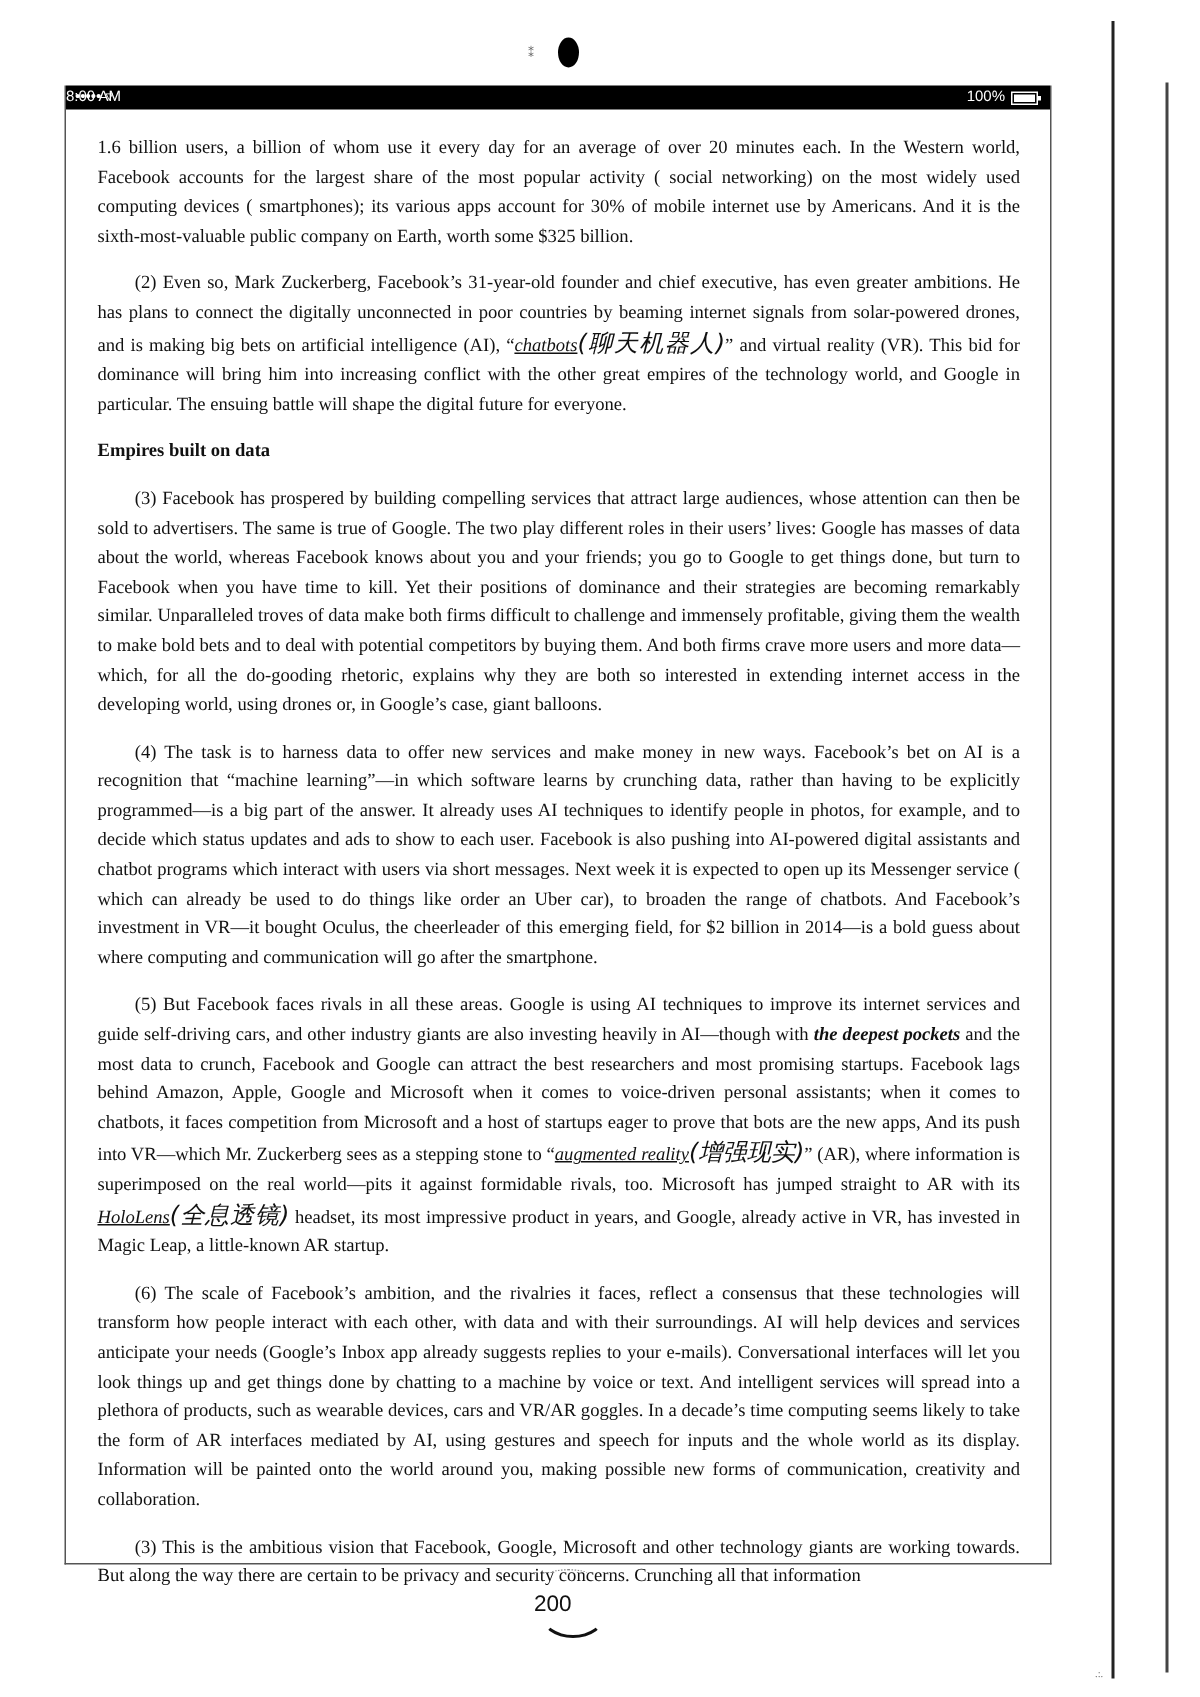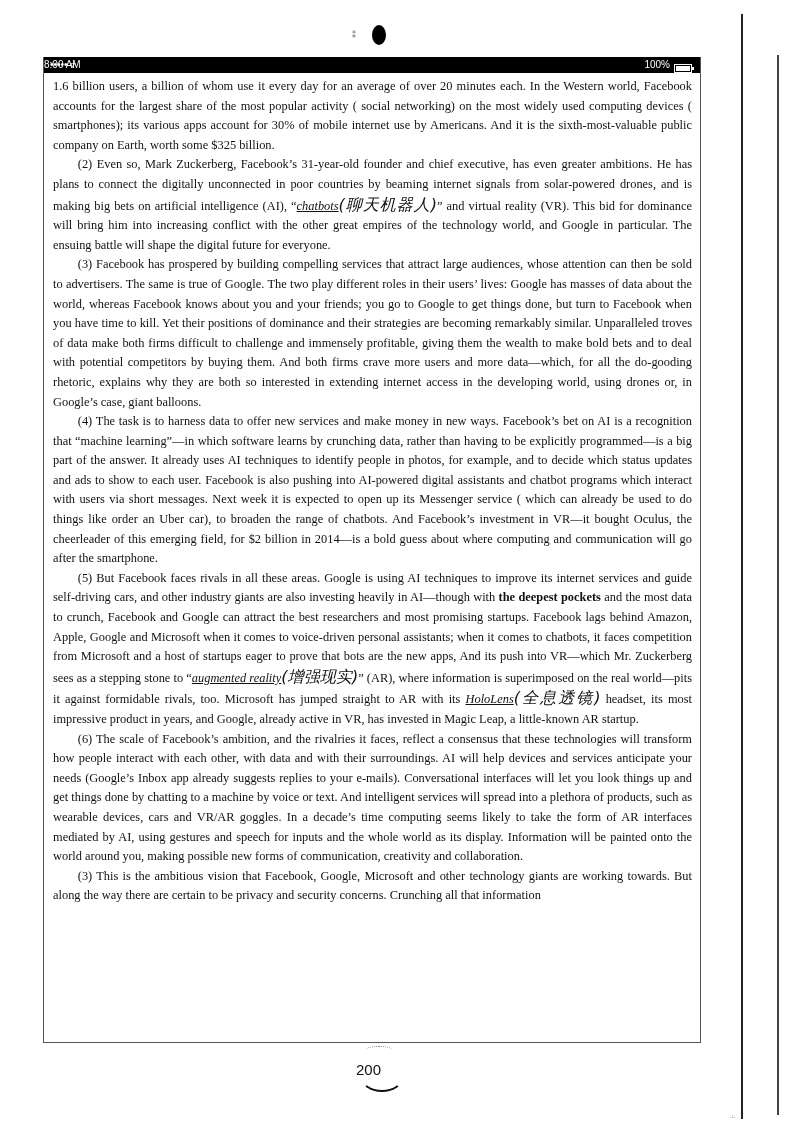--- a/index.html
+++ b/index.html
@@ -14,31 +14,31 @@
   .edge-line-2 { position: absolute; left: 777px; top: 55px; width: 2px; height: 1060px; background: #444; }
   .edge-mark { position: absolute; left: 730px; top: 1112px; font-size: 7px; color: #777; }
 
   .device { position: absolute; left: 43px; top: 57px; width: 656px; height: 985px; border: 1px solid #555; border-top: none; background: #fff; }
   .statusbar {
     height: 16px; background: #000; color: #fff; position: relative;
     font-family: "Liberation Sans", sans-serif; font-size: 10px; line-height: 16px;
   }
   .sb-left { position: absolute; left: 6px; top: 0; letter-spacing: 0; }
   .sb-center { position: absolute; left: 0; right: 0; text-align: left; }
-  .sb-right { position: absolute; right: 8px; top: 0; display: flex; align-items: flex-end; gap: 4px; }
+  .sb-right { position: absolute; right: 8px; top: 0; display: flex; align-items: center; gap: 4px; }
   .battery { width: 16px; height: 7px; border: 1px solid #fff; position: relative; }
   .battery::before { content: ""; position: absolute; left: 1px; top: 1px; right: 1px; bottom: 1px; background: #fff; }
   .battery::after { content: ""; position: absolute; right: -3px; top: 2px; width: 2px; height: 3px; background: #fff; }
 
   .content { padding: 4px 8px 0 9px; font-size: 12.4px; line-height: 19.6px; text-align: justify; }
-  .content p { margin: 0; }
+  .content p { margin: 12px; }
   .indent { text-indent: 2em; }
   .heading { font-weight: bold; margin: 0 0 0 2em; }
   em { font-style: italic; text-decoration: underline; }
-  .bi { font-weight: bold; }
+  .bi { font-weight: bold; font-style: italic; }
   .cjk { font-family: "DejaVu Sans", sans-serif; font-size: 16px; font-style: italic; }
 
   .pagenum-wrap { position: absolute; left: 356px; top: 1046px; width: 50px; height: 50px; }
   .pagenum-arc-top { position: absolute; left: 10px; top: 0; width: 26px; height: 6px; border-top: 1px dotted #888; border-radius: 50% 50% 0 0; }
   .pagenum { position: absolute; left: 0; top: 15px; width: 50px; text-align: left; font-family: "Liberation Sans", sans-serif; font-size: 15px; color: #111; }
   .pagenum-arc { position: absolute; left: 4px; top: 14px; width: 40px; height: 28px; border: 2px solid transparent; border-bottom-color: #111; border-radius: 50%; }
 </style>
 </head>
 <body>
 
@@ -58,20 +58,21 @@
     <span class="sb-center">8:00 AM</span>
     <span class="sb-right">
       <span>100%</span>
       <span class="battery"></span>
     </span>
   </div>
 
   <div class="content">
     <p>1.6 billion users, a billion of whom use it every day for an average of over 20 minutes each. In the Western world, Facebook accounts for the largest share of the most popular activity ( social networking) on the most widely used computing devices ( smartphones); its various apps account for 30% of mobile internet use by Americans. And it is the sixth-most-valuable public company on Earth, worth some $325 billion.</p>
     <p class="indent"><span>(2) Even so, Mark Zuckerberg, Facebook’s 31-year-old founder and chief executive, has even greater ambitions. He has plans to connect the digitally unconnected in poor countries by beaming internet signals from solar-powered drones, and is making big bets on artificial intelligence (AI), “</span><em>chatbots</em><span class="cjk">(聊天机器人)</span><span>” and virtual reality (VR). This bid for dominance will bring him into increasing conflict with the other great empires of the technology world, and Google in particular. The ensuing battle will shape the digital future for everyone.</span></p>
+    <p class="heading">Empires built on data</p>
     <p class="indent">(3) Facebook has prospered by building compelling services that attract large audiences, whose attention can then be sold to advertisers. The same is true of Google. The two play different roles in their users’ lives: Google has masses of data about the world, whereas Facebook knows about you and your friends; you go to Google to get things done, but turn to Facebook when you have time to kill. Yet their positions of dominance and their strategies are becoming remarkably similar. Unparalleled troves of data make both firms difficult to challenge and immensely profitable, giving them the wealth to make bold bets and to deal with potential competitors by buying them. And both firms crave more users and more data—which, for all the do-gooding rhetoric, explains why they are both so interested in extending internet access in the developing world, using drones or, in Google’s case, giant balloons.</p>
     <p class="indent">(4) The task is to harness data to offer new services and make money in new ways. Facebook’s bet on AI is a recognition that “machine learning”—in which software learns by crunching data, rather than having to be explicitly programmed—is a big part of the answer. It already uses AI techniques to identify people in photos, for example, and to decide which status updates and ads to show to each user. Facebook is also pushing into AI-powered digital assistants and chatbot programs which interact with users via short messages. Next week it is expected to open up its Messenger service ( which can already be used to do things like order an Uber car), to broaden the range of chatbots. And Facebook’s investment in VR—it bought Oculus, the cheerleader of this emerging field, for $2 billion in 2014—is a bold guess about where computing and communication will go after the smartphone.</p>
     <p class="indent"><span>(5) But Facebook faces rivals in all these areas. Google is using AI techniques to improve its internet services and guide self-driving cars, and other industry giants are also investing heavily in AI—though with </span><span class="bi">the deepest pockets</span><span> and the most data to crunch, Facebook and Google can attract the best researchers and most promising startups. Facebook lags behind Amazon, Apple, Google and Microsoft when it comes to voice-driven personal assistants; when it comes to chatbots, it faces competition from Microsoft and a host of startups eager to prove that bots are the new apps, And its push into VR—which Mr. Zuckerberg sees as a stepping stone to “</span><em>augmented reality</em><span class="cjk">(增强现实)</span><span>” (AR), where information is superimposed on the real world—pits it against formidable rivals, too. Microsoft has jumped straight to AR with its </span><em>HoloLens</em><span class="cjk">(全息透镜)</span><span> headset, its most impressive product in years, and Google, already active in VR, has invested in Magic Leap, a little-known AR startup.</span></p>
     <p class="indent">(6) The scale of Facebook’s ambition, and the rivalries it faces, reflect a consensus that these technologies will transform how people interact with each other, with data and with their surroundings. AI will help devices and services anticipate your needs (Google’s Inbox app already suggests replies to your e-mails). Conversational interfaces will let you look things up and get things done by chatting to a machine by voice or text. And intelligent services will spread into a plethora of products, such as wearable devices, cars and VR/AR goggles. In a decade’s time computing seems likely to take the form of AR interfaces mediated by AI, using gestures and speech for inputs and the whole world as its display. Information will be painted onto the world around you, making possible new forms of communication, creativity and collaboration.</p>
     <p class="indent">(3) This is the ambitious vision that Facebook, Google, Microsoft and other technology giants are working towards. But along the way there are certain to be privacy and security concerns. Crunching all that information</p>
   </div>
 </div>
 
 <div class="pagenum-wrap">
   <div class="pagenum-arc-top"></div>

